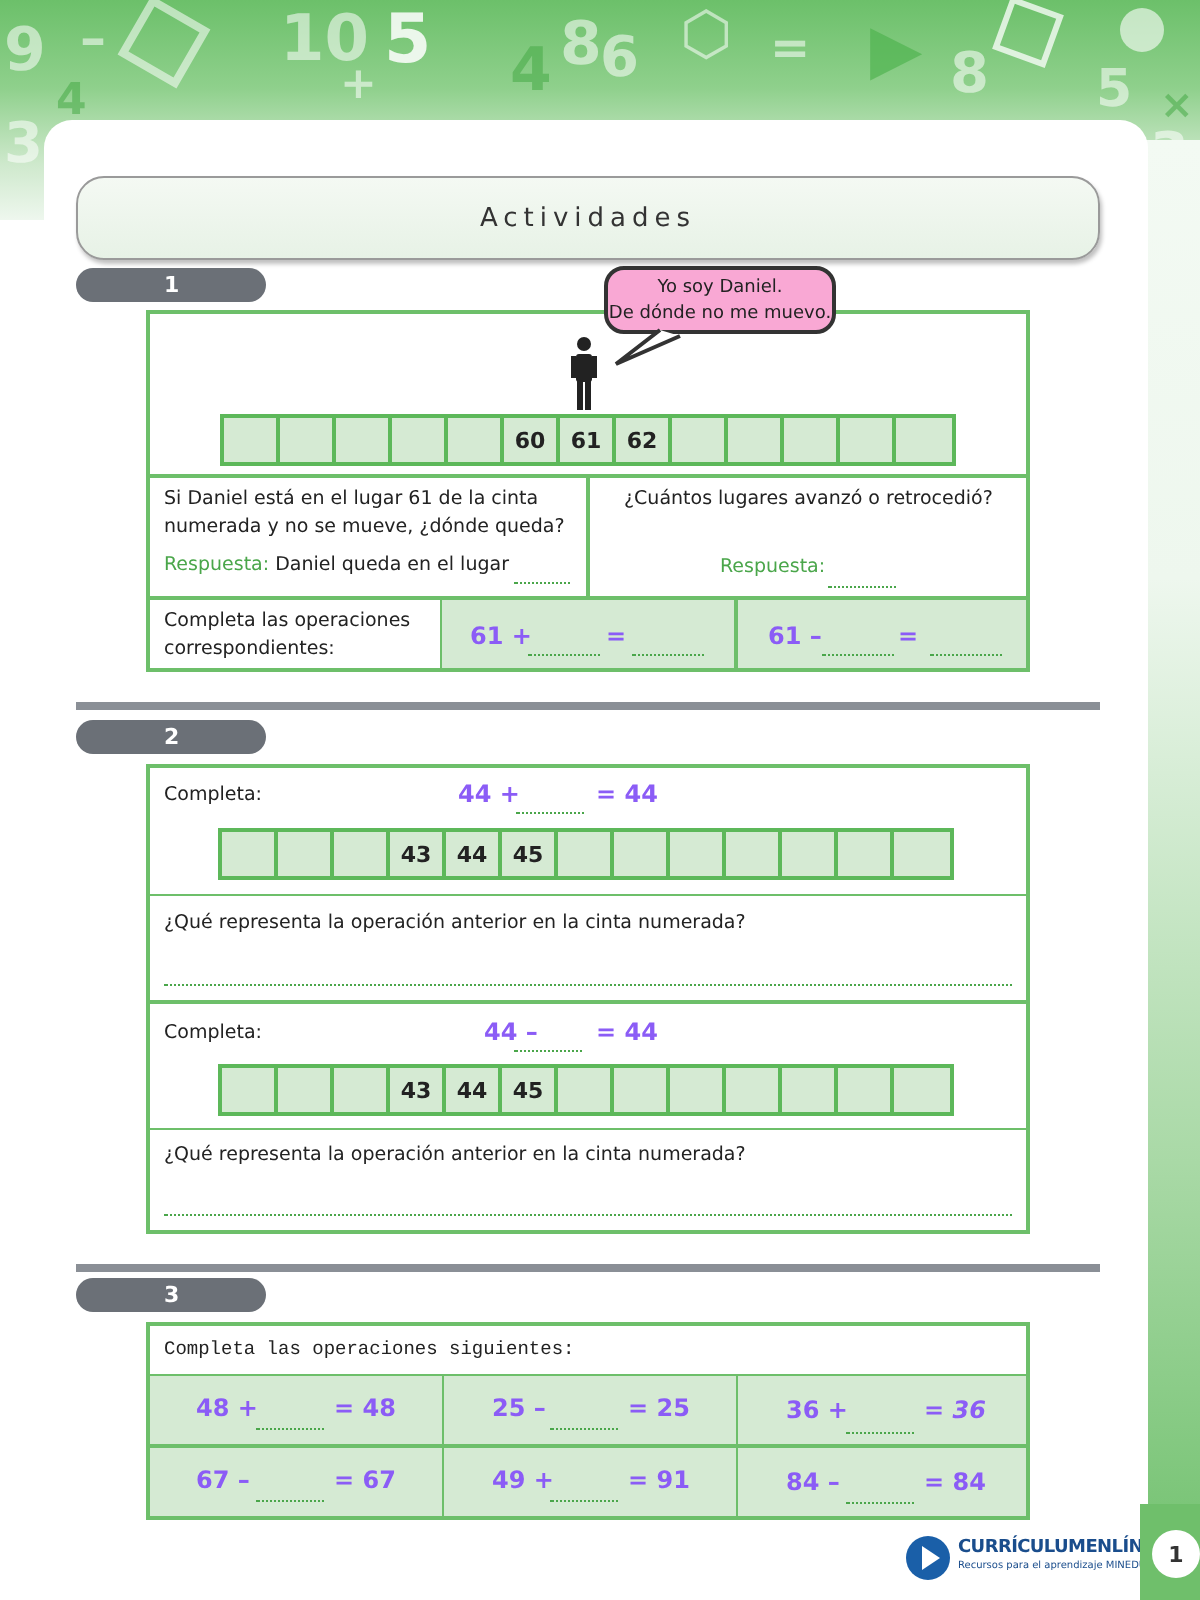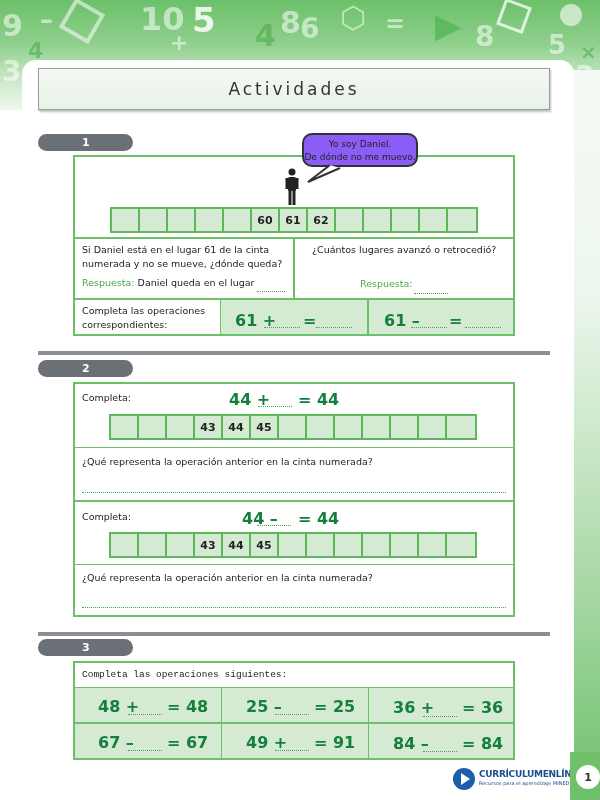--- a/index.html
+++ b/index.html
@@ -6,40 +6,40 @@
   html,body{width:600px;height:800px;overflow:hidden;background:#fff;}
   body{font-family:"DejaVu Sans","Liberation Sans",sans-serif;color:#222;position:relative;}
   .bg-top{position:absolute;left:0;top:0;width:600px;height:110px;
     background:linear-gradient(180deg,#6cc06a 0%,#8fd08c 40%,#cfe9cd 75%,#eef7ee 100%);overflow:hidden;}
   .bg-top .g{position:absolute;color:rgba(255,255,255,0.55);font-weight:bold;font-family:"DejaVu Sans",sans-serif;}
   .bg-top .gd{position:absolute;color:rgba(70,170,70,0.55);font-weight:bold;}
   .bg-right{position:absolute;right:0;top:70px;width:30px;height:730px;
     background:linear-gradient(180deg,#f3faf3 0%,#eef7ee 30%,#a9d9a6 70%,#6fc06c 100%);}
   .page-card{position:absolute;left:22px;top:60px;width:552px;height:740px;background:#fff;
     border-radius:14px 14px 0 0;}
-  .title-bar{position:absolute;left:38px;top:68px;width:512px;height:42px;border:1px solid #9a9a9a;
-    border-radius:0;background:linear-gradient(180deg,#f4f9f3,#e7f2e6);box-shadow:1px 2px 2px rgba(0,0,0,0.25);
-    display:flex;align-items:center;justify-content:center;font-size:17px;letter-spacing:3px;color:#333;}
+  .title-bar{position:absolute;left:38px;top:88px;width:512px;height:42px;border:1px solid #9a9a9a;
+    border-radius:14px;background:linear-gradient(180deg,#f4f9f3,#e7f2e6);box-shadow:1px 2px 2px rgba(0,0,0,0.25);
+    display:flex;align-items:center;justify-content:center;font-size:13px;letter-spacing:3px;color:#333;}
   .sec-rule{position:absolute;left:38px;width:512px;height:4px;background:#8a8f96;}
   .sec-pill{position:absolute;left:38px;width:95px;height:17px;background:#6b7077;border-radius:9px;
     color:#fff;font-size:11px;font-weight:bold;padding-left:44px;line-height:17px;}
   .box{position:absolute;left:73px;width:442px;border:2px solid #6dbf6a;background:#fff;}
   .tape{position:absolute;display:flex;border:2px solid #5db85a;background:#d5ead3;}
   .tape .c{width:28px;height:22px;border-right:2px solid #5db85a;font-size:11px;font-weight:bold;
     display:flex;align-items:center;justify-content:center;color:#222;}
   .tape .c:last-child{border-right:none;}
   .txt{position:absolute;font-size:9.5px;line-height:14px;color:#222;}
   .green{color:#4aa64a;}
   .dots{display:inline-block;border-bottom:1px dotted #4aa64a;}
   .hline{position:absolute;height:2px;background:#6dbf6a;}
   .vline{position:absolute;width:2px;background:#6dbf6a;}
   .cell-green{position:absolute;background:#d5ead3;border:1px solid #6dbf6a;}
-  .op{position:absolute;font-size:16px;font-weight:bold;color:#15803d;}
+  .op{position:absolute;font-size:12px;font-weight:bold;color:#8b5cf6;}
   .bubble{position:absolute;left:302px;top:133px;width:116px;height:34px;border:2px solid #333;border-radius:10px;
-    background:#8b5cf6;font-size:9px;text-align:center;line-height:13px;padding-top:3px;}
+    background:#f9a8d4;font-size:9px;text-align:center;line-height:13px;padding-top:3px;}
   .footer-logo{position:absolute;left:453px;top:768px;display:flex;align-items:center;}
   .logo-icon{width:22px;height:22px;border-radius:50%;background:#1a5fa8;position:relative;}
   .logo-icon:after{content:"";position:absolute;left:8px;top:5px;border-left:9px solid #fff;border-top:6px solid transparent;border-bottom:6px solid transparent;}
   .logo-text{margin-left:4px;line-height:9px;}
   .logo-text .t1{font-size:9px;font-weight:bold;color:#1a4d8c;letter-spacing:-0.3px;}
   .logo-text .t2{font-size:5px;color:#1a4d8c;}
   .page-tab{position:absolute;left:570px;top:752px;width:30px;height:48px;background:#6fbf6b;}
   .page-num{position:absolute;left:576px;top:765px;width:24px;height:24px;border-radius:50%;background:#fff;
     font-size:11px;font-weight:bold;display:flex;align-items:center;justify-content:center;color:#333;}
 </style>
@@ -205,21 +205,21 @@
 <div class="op" style="left:98px;top:697px;text-align:right;">48 +</div>
 <div class="dots" style="position:absolute;left:128px;top:714px;width:34px;"></div>
 <div class="op" style="left:167px;top:697px;">= 48</div>
 
 <div class="op" style="left:246px;top:697px;">25 –</div>
 <div class="dots" style="position:absolute;left:275px;top:714px;width:34px;"></div>
 <div class="op" style="left:314px;top:697px;">= 25</div>
 
 <div class="op" style="left:393px;top:698px;">36 +</div>
 <div class="dots" style="position:absolute;left:423px;top:716px;width:34px;"></div>
-<div class="op" style="left:462px;top:698px;">= 36</div>
+<div class="op" style="left:462px;top:698px;font-style:italic;">= 36</div>
 
 <div class="op" style="left:98px;top:733px;">67 –</div>
 <div class="dots" style="position:absolute;left:128px;top:750px;width:34px;"></div>
 <div class="op" style="left:167px;top:733px;">= 67</div>
 
 <div class="op" style="left:246px;top:733px;">49 +</div>
 <div class="dots" style="position:absolute;left:275px;top:750px;width:34px;"></div>
 <div class="op" style="left:314px;top:733px;">= 91</div>
 
 <div class="op" style="left:393px;top:734px;text-align:center;">84 –</div>

